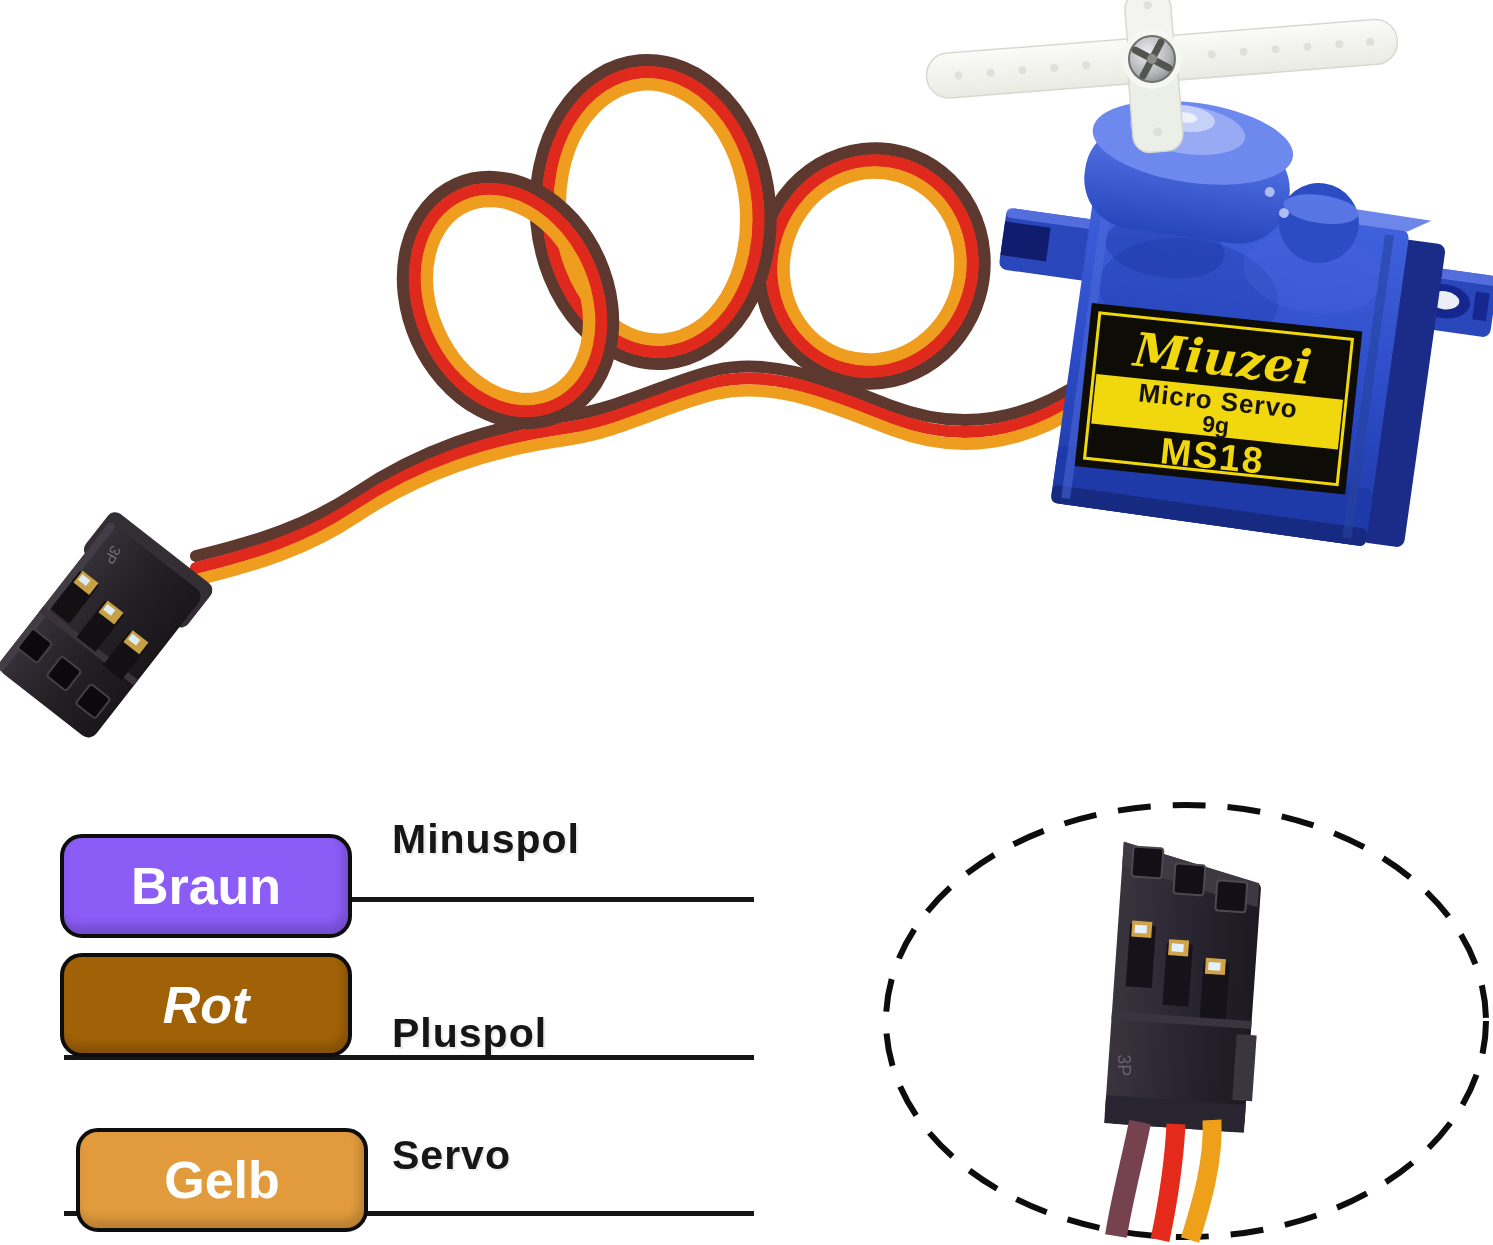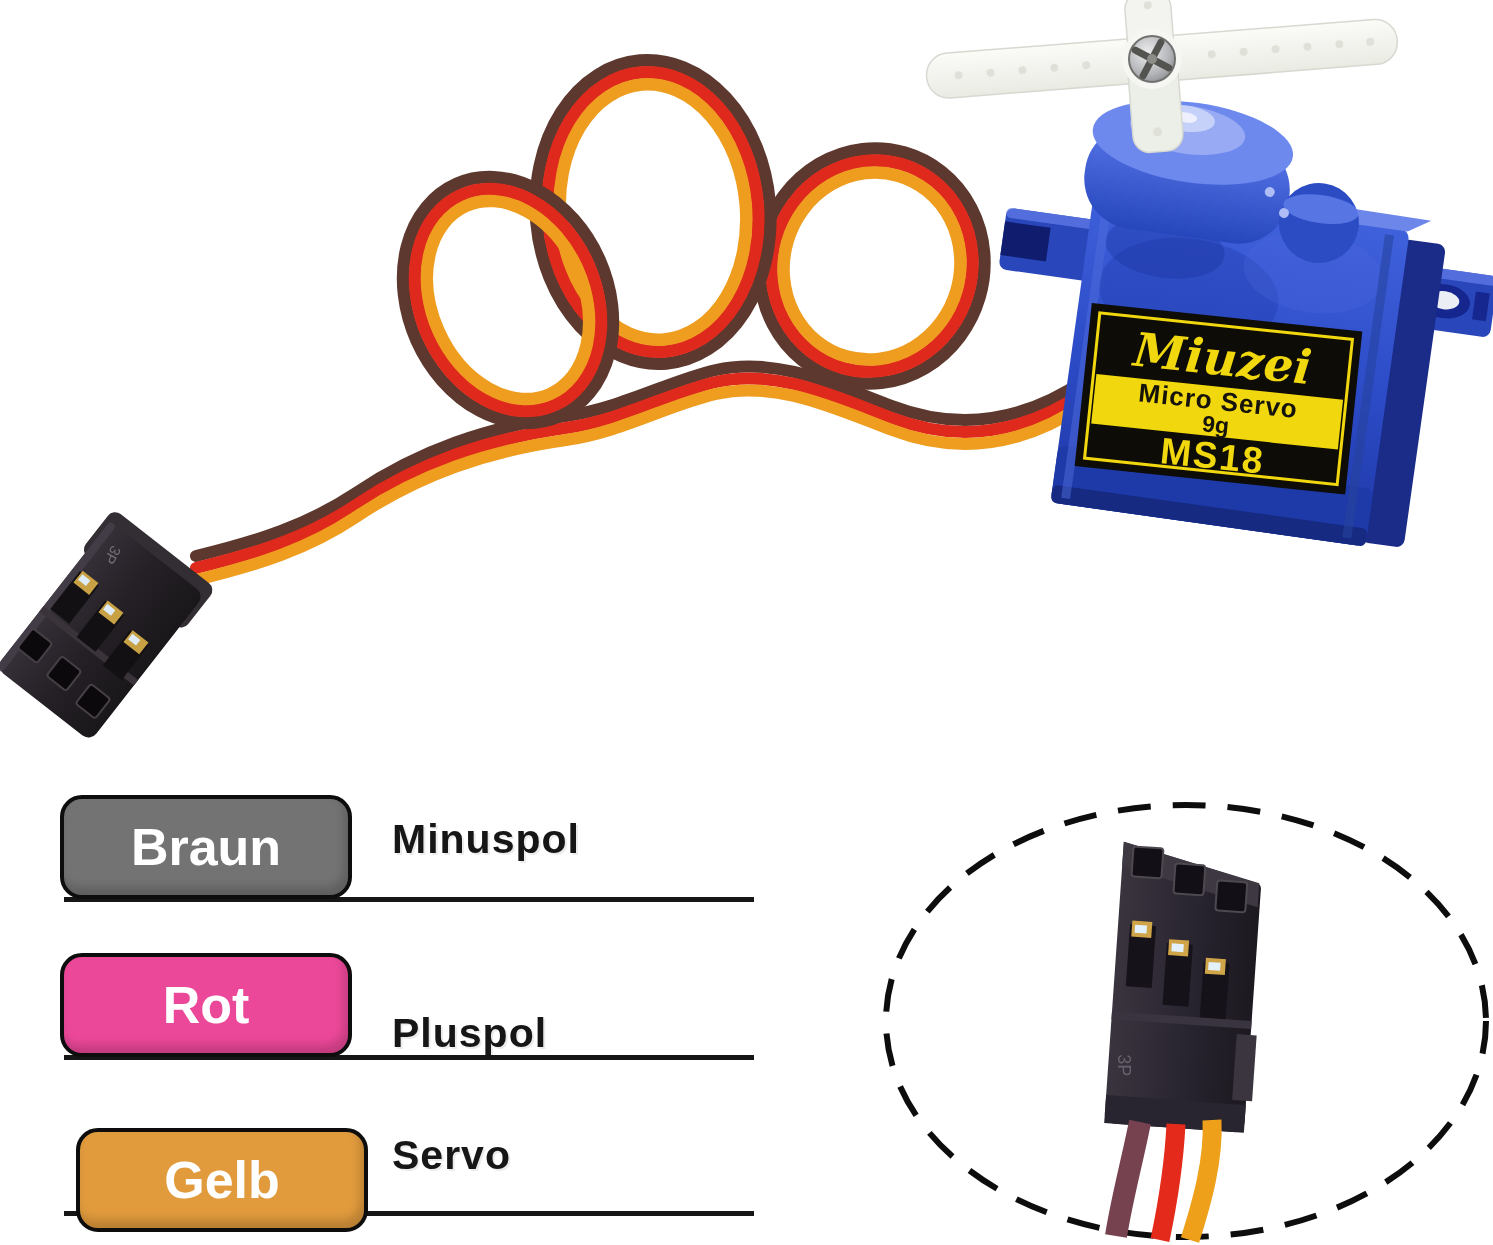--- a/index.html
+++ b/index.html
@@ -233,29 +233,29 @@
         <path stroke="#e42a1a" stroke-width="19" d="M 1176 1124 C 1174 1164 1168 1202 1160 1240"></path>
         <path stroke="#efa01a" stroke-width="19" d="M 1212 1120 C 1214 1160 1202 1202 1190 1240"></path>
       </g>
     </g>
   </svg>
 
   <div>
 
     <div class="legend-row">
       <div class="rule rule-1"></div>
-      <div class="chip chip-1" style="background-color: #737373;">
+      <div class="chip chip-1" style="background-color: #8b5cf6; margin-top: 39px;">
         <span>Braun</span>
       </div>
       <div class="meaning meaning-1">Minuspol</div>
     </div>
 
     <div class="legend-row">
       <div class="rule rule-2"></div>
-      <div class="chip chip-2" style="background-color: #ec4899;">
+      <div class="chip chip-2" style="background-color: #a16207; font-style: italic;">
         <span>Rot</span>
       </div>
       <div class="meaning meaning-2">Pluspol</div>
     </div>
 
     <div class="legend-row">
       <div class="rule rule-3"></div>
       <div class="chip chip-3" style="background-color: rgb(225, 155, 61);">
         <span>Gelb</span>
       </div>

